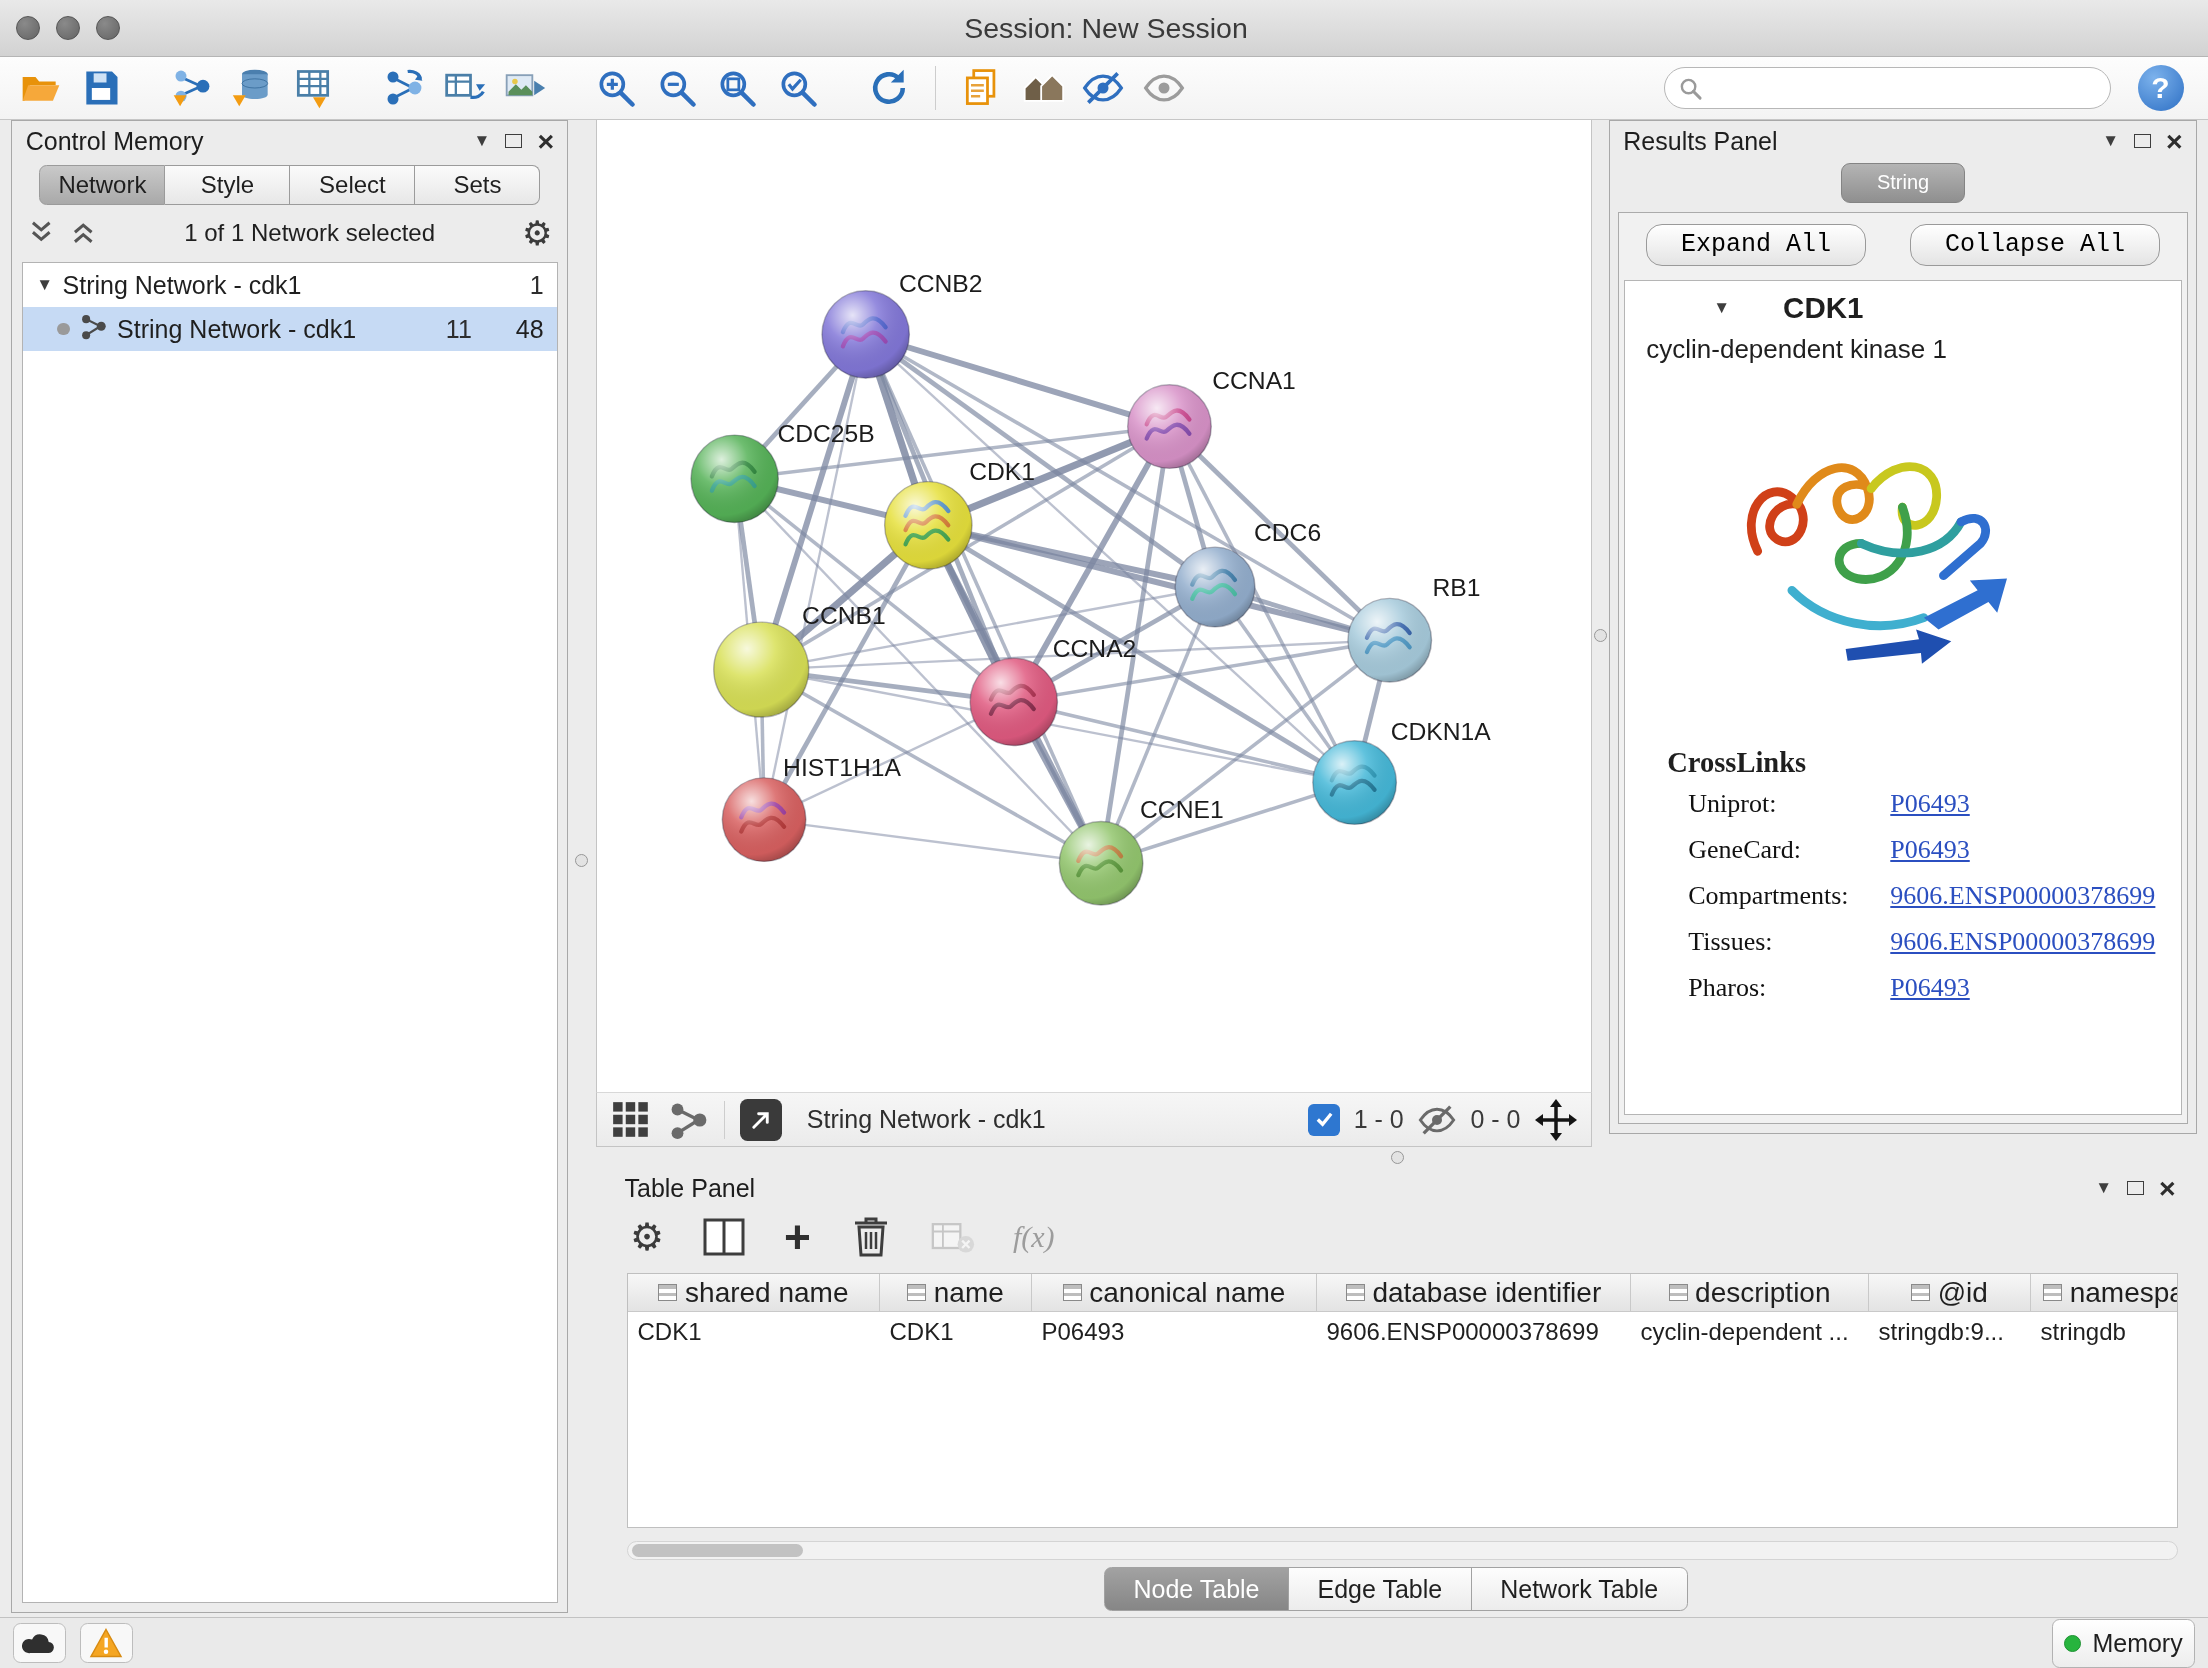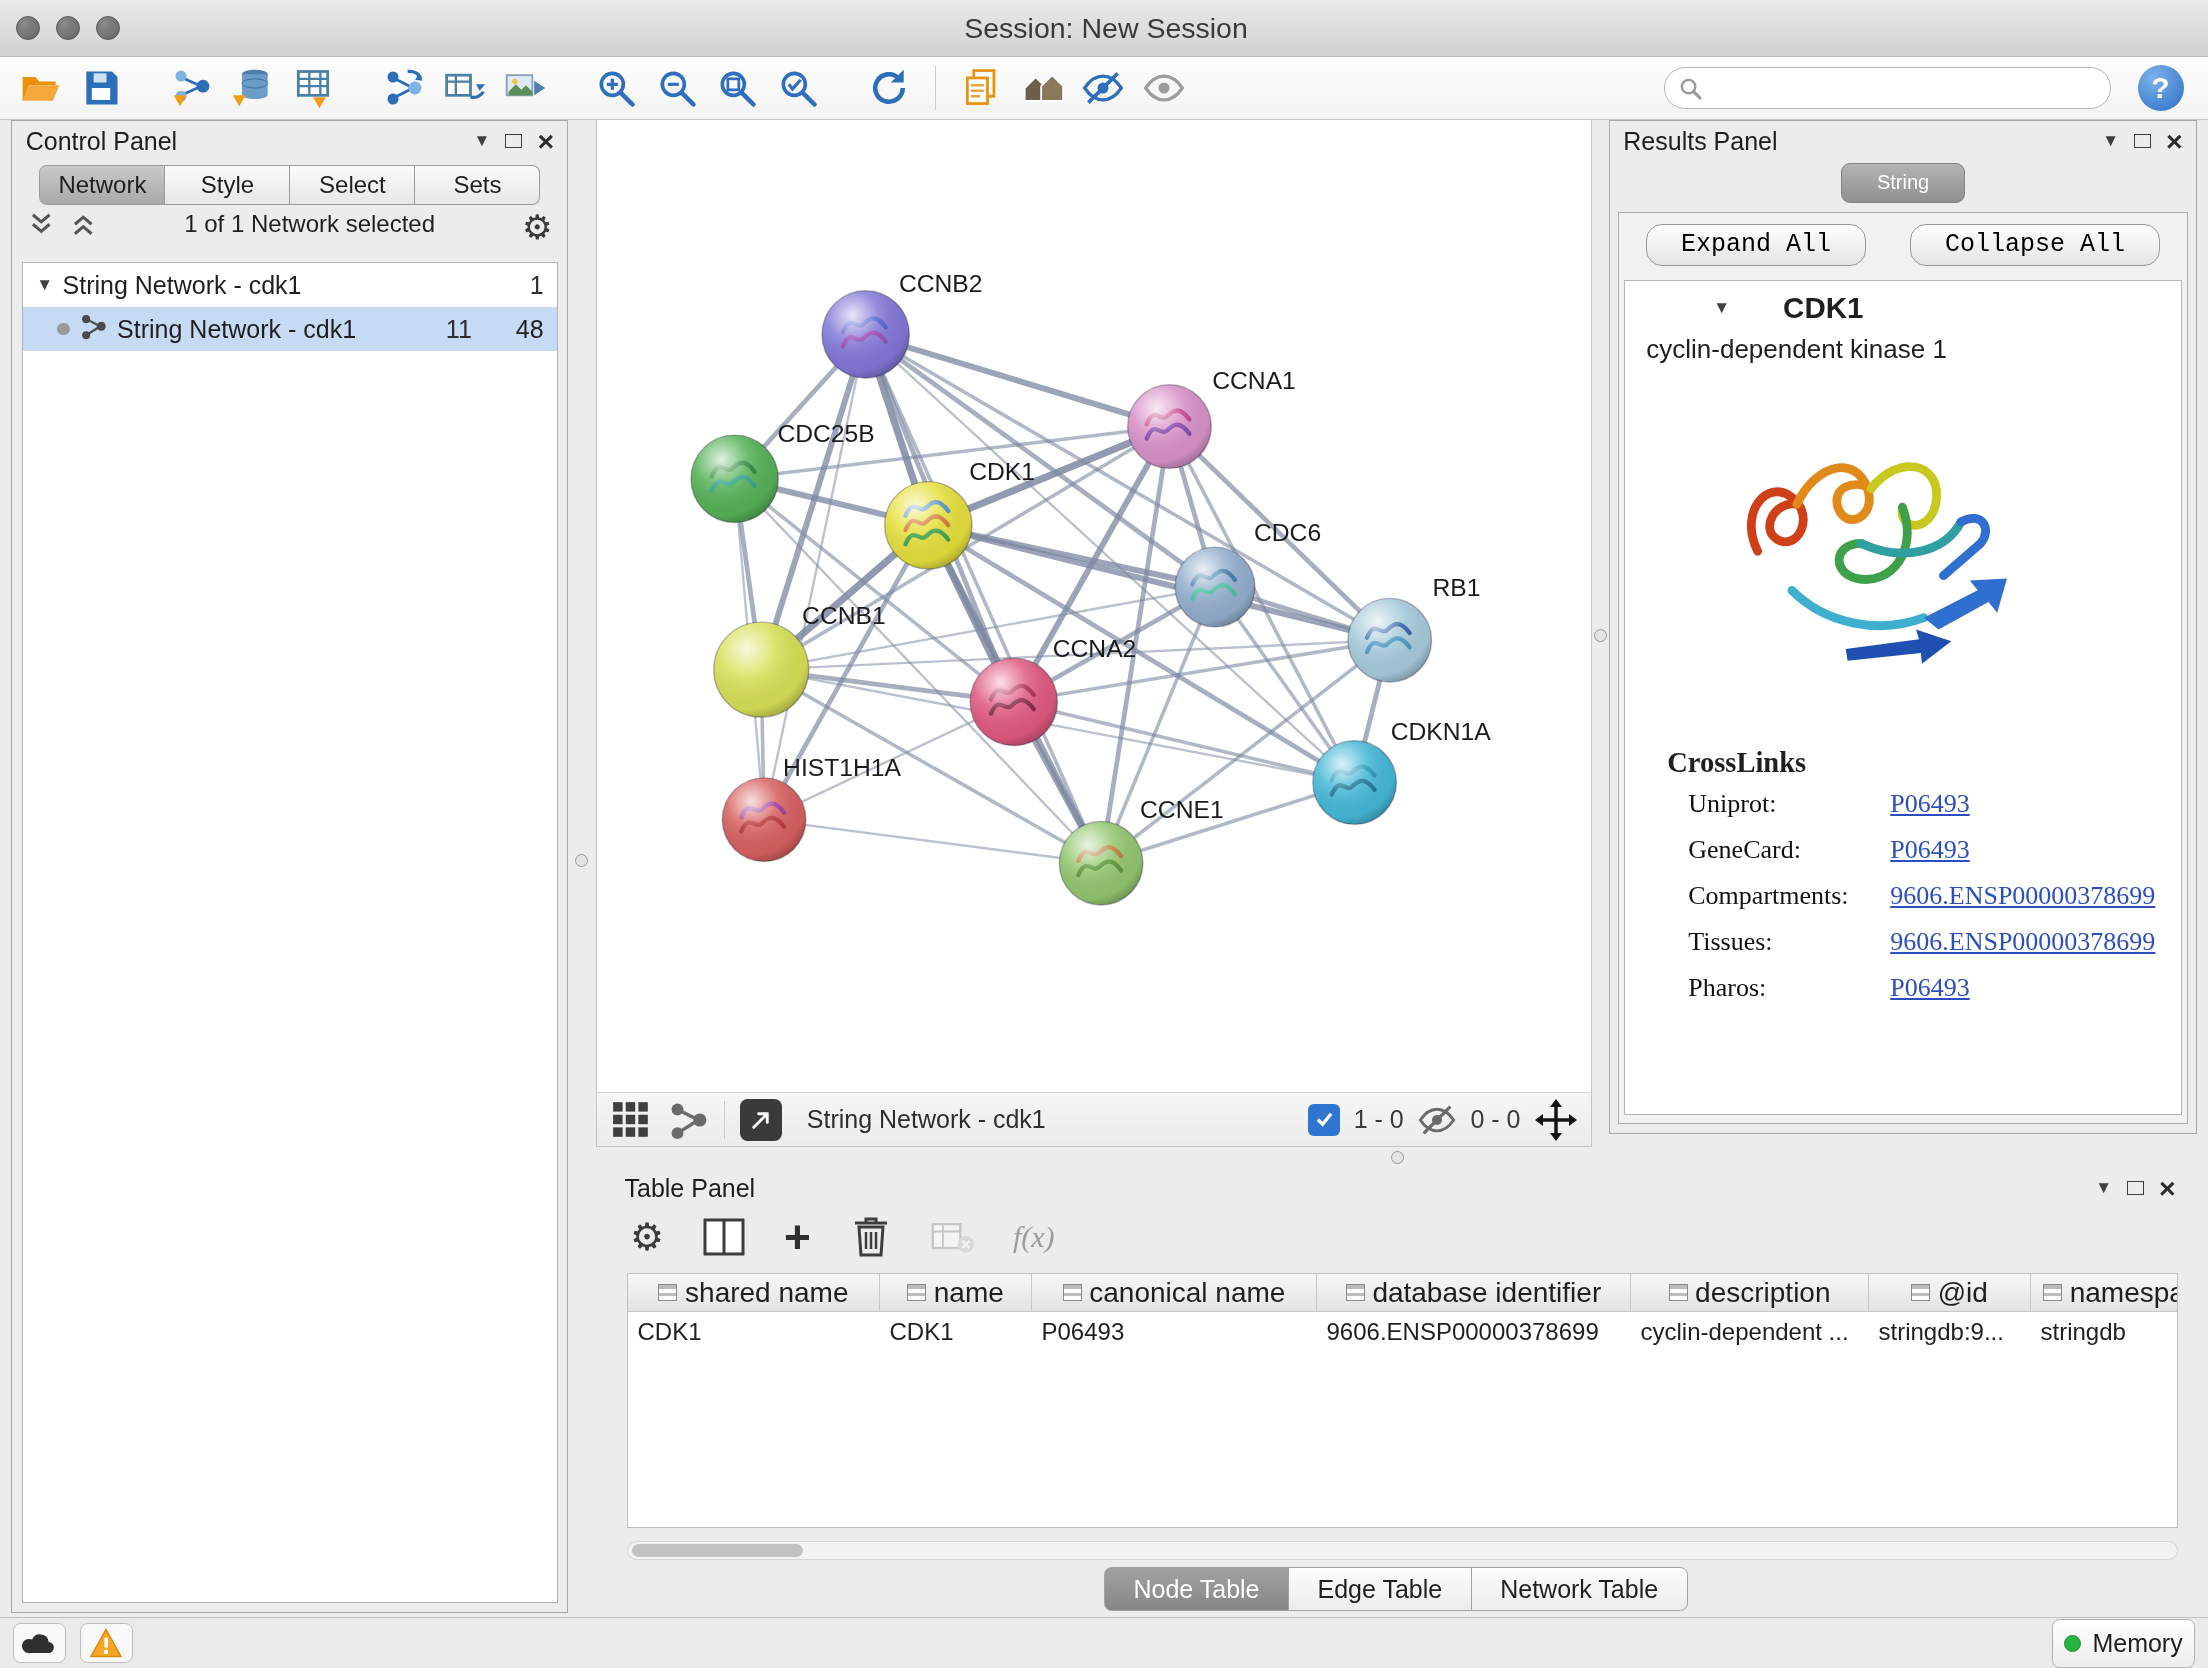--- a/index.html
+++ b/index.html
@@ -28,21 +28,21 @@
   .win-sq{width:17px;height:14.3px;border:1.9px solid #3e3e3e;display:inline-block}
   .win-x{font-size:28.5px;font-weight:bold;color:#2e2e2e;line-height:1}
 
   
   .cp{left:11.4px;top:120px;width:557px;height:1493px}
   .cp-tabs{display:flex;margin:3.8px 27px 5.7px 27px;height:40px}
   .cp-tab{flex:1;display:flex;align-items:center;justify-content:center;font-size:24px;border:1px solid #9b9b9b;border-left:none;background:linear-gradient(#fbfbfb,#e7e7e7)}
   .cp-tab:first-child{border-left:1px solid #9b9b9b;border-radius:7.6px 0 0 7.6px}
   .cp-tab:last-child{border-radius:0 7.6px 7.6px 0}
   .cp-tab.sel{background:linear-gradient(#c9c9c9,#a9a9a9)}
-  .cp-sub{height:46px;display:flex;align-items:flex-start;padding:0 15px;gap:13px}
+  .cp-sub{height:46px;display:flex;align-items:center;padding:0 15px;gap:13px}
   .cp-sub .txt{flex:1;text-align:center;font-size:24px}
   .gear{font-size:34px;color:#3b3b3b;line-height:1}
   .chev svg{width:28.5px;height:28.5px}
   .tree{position:absolute;left:9.5px;right:9.5px;top:141px;bottom:9.5px;background:#fff;border:1px solid #b3b3b3;font-size:25px}
   .trow{height:44px;display:flex;align-items:center;padding:0 13.3px;gap:9.5px}
   .trow.sel{background:#c6daf4}
   .trow .cnt{margin-left:auto;color:#2d2d2d}
   .bullet{width:12.4px;height:12.4px;border-radius:50%;background:#9a9a9a;margin-left:21px}
   .shicon svg{width:28.5px;height:28.5px}
 
@@ -248,21 +248,21 @@
         <circle cx="11" cy="11" r="7" fill="none" stroke="#9a9a9a" stroke-width="2.5"></circle>
         <line x1="16" y1="16" x2="23" y2="23" stroke="#9a9a9a" stroke-width="3" stroke-linecap="round"></line>
       </svg>
     <input value="" style="">
   </div>
   <div class="help">?</div>
 </div>
 
 <div class="panel cp">
   <div class="panel-h">
-    <span>Control Panel</span>
+    <span>Control Memory</span>
     <span class="ph-icons">
       <span class="tri">▼</span>
       <span class="win-sq"></span>
       <span class="win-x">×</span>
     </span>
   </div>
   <div class="cp-tabs">
       <div class="cp-tab sel">Network</div>
       <div class="cp-tab">Style</div>
       <div class="cp-tab">Select</div>

